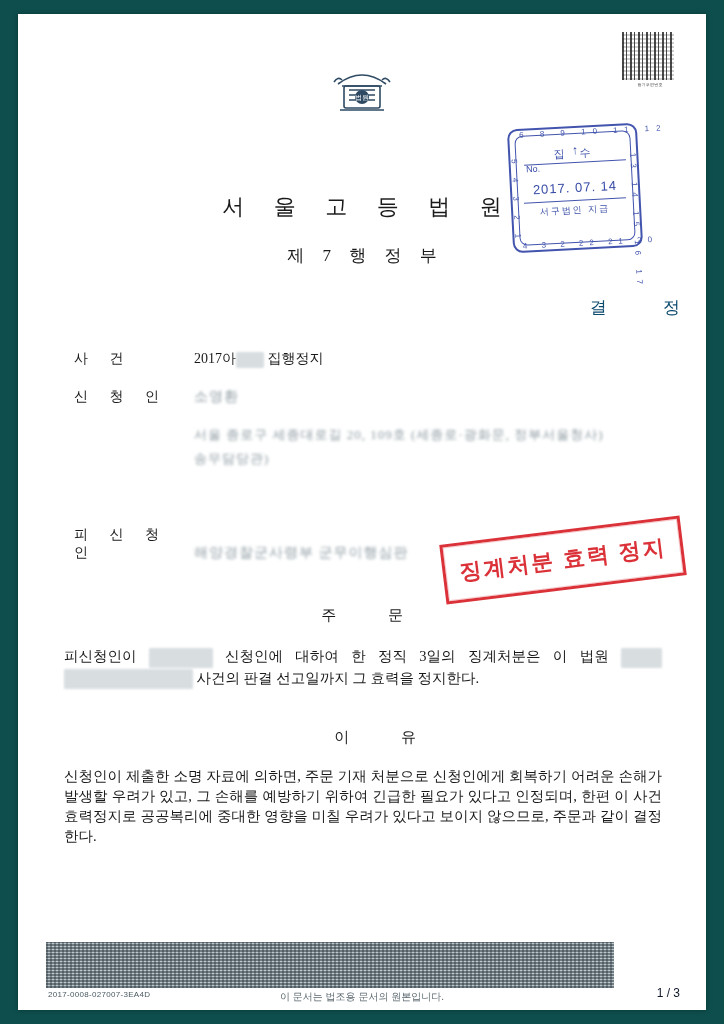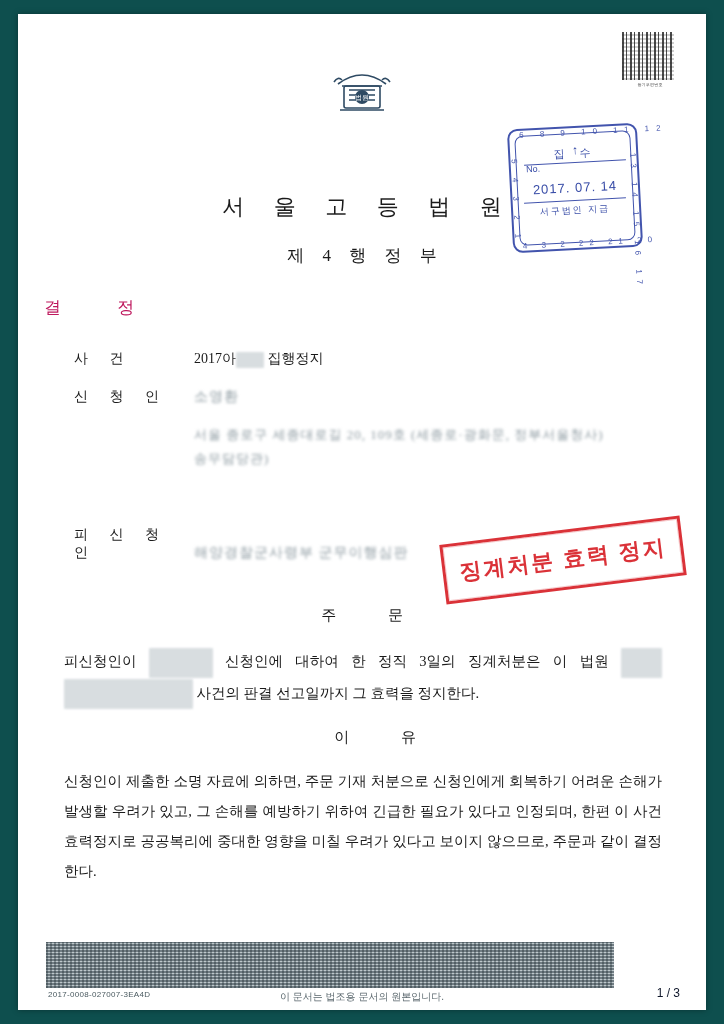--- a/index.html
+++ b/index.html
@@ -177,24 +177,24 @@
     text-align: center;
     font-size: 17px;
     letter-spacing: 7px;
     color: #1a1a1a;
     text-indent: 7px;
   }
   .doc-type {
     position: absolute;
     top: 282px;
     left: 0; right: 0;
-    text-align: left;
+    text-align: right;
     font-size: 17px;
     letter-spacing: 26px;
-    color: #be185d;
+    color: #0c4a6e;
     text-indent: 26px;
   }
 
   
   .field {
     position: absolute;
     left: 56px;
     right: 40px;
     font-size: 14px;
     color: #1a1a1a;
@@ -267,21 +267,21 @@
   }
   .st-main { top: 592px; }
   .st-reason { top: 714px; margin-left: 26px; }
 
   
   .para {
     position: absolute;
     left: 46px;
     right: 44px;
     font-size: 14.5px;
-    line-height: 30px;
+    line-height: 20px;
     color: #1a1a1a;
     text-align: justify;
   }
   .p-main { top: 632px; }
   .p-reason { top: 752px; }
   .p-reason .first-line { text-indent: 18px; }
 
   
   .bottom-bar {
     position: absolute;
@@ -373,21 +373,21 @@
       <div class="s-title">집   수</div>
       <div class="s-arrow">↑</div>
       <div class="s-no">No.</div>
       <div class="s-line1"></div>
       <div class="s-date">2017. 07. 14</div>
       <div class="s-line2"></div>
       <div class="s-office">서구법인 지급</div>
     </div>
 
     <div class="court-name">서 울 고 등 법 원</div>
-    <div class="division">제 4 행 정 부</div>
+    <div class="division">제 7 행 정 부</div>
     <div class="doc-type">결        정</div>
 
     <div class="field f-case">
       <span class="lbl">사    건</span><span class="val"><span>2017아</span><span class="redact">0000</span> <span>집행정지</span></span>
     </div>
 
     <div class="field f-applicant">
       <span class="lbl">신 청 인</span><span class="val blurtext">소영환</span>
     </div>
 

